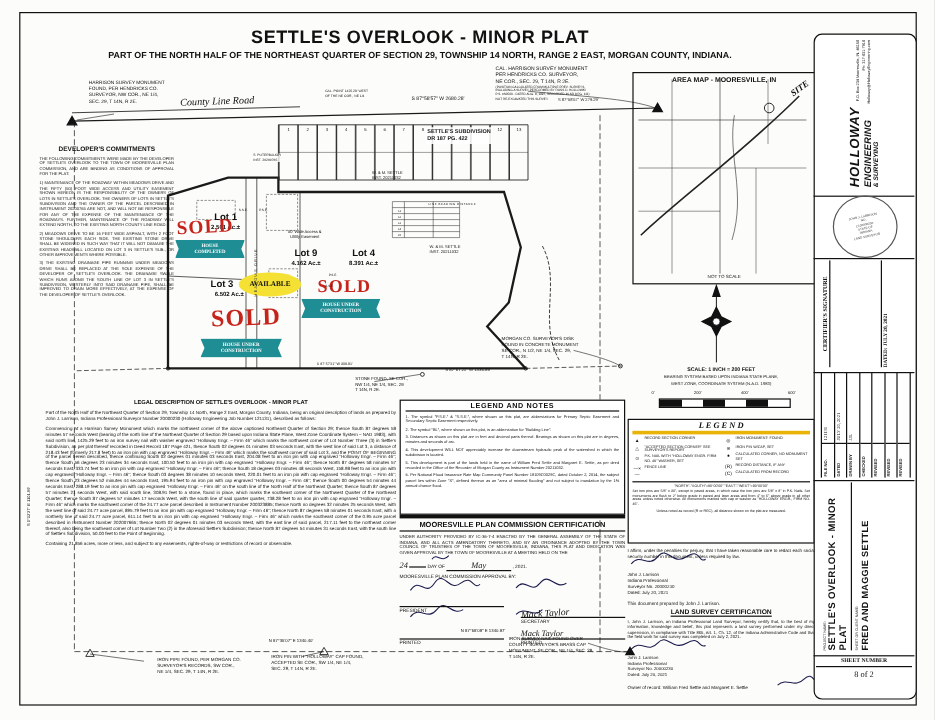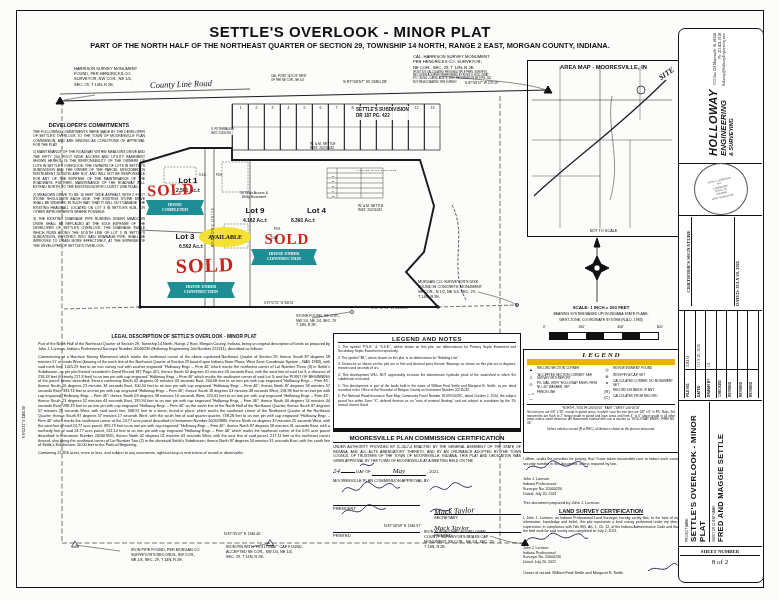--- a/index.html
+++ b/index.html
@@ -190,21 +190,21 @@
   <div class="lbl b ctr" style="left:206px;top:206px;width:42px;font-size:8px;">Lot 9</div>
   <div class="lbl b ctr" style="left:206px;top:217px;width:42px;font-size:5px;">4.162 Ac.±</div>
   <div class="oval" style="left:199px;top:227px;width:52px;height:20px;font-size:6px;">AVAILABLE</div>
 
   <div class="lbl b ctr" style="left:136px;top:232px;width:42px;font-size:8px;">Lot 3</div>
   <div class="lbl b ctr" style="left:142px;top:243px;width:42px;font-size:5px;">6.502 Ac.±</div>
   <div class="sold" style="left:168px;top:255px;width:74px;font-size:20px;transform:rotate(-2deg);">SOLD</div>
   <div class="ribbon" style="left:167px;top:282px;width:68px;height:16px;font-size:4.2px;">HOUSE UNDER
 CONSTRUCTION</div>
 
-  <div class="lbl b ctr" style="left:252px;top:206px;width:46px;font-size:8px;text-align:right;">Lot 4</div>
+  <div class="lbl b ctr" style="left:252px;top:206px;width:46px;font-size:8px;">Lot 4</div>
   <div class="lbl b ctr" style="left:252px;top:217px;width:46px;font-size:5px;">8.391 Ac.±</div>
   <div class="sold" style="left:257px;top:232px;width:60px;font-size:15px;">SOLD</div>
   <div class="ribbon" style="left:251px;top:249px;width:66px;height:16px;font-size:4.2px;">HOUSE UNDER
 CONSTRUCTION</div>
 
   <div class="lbl ctr" style="left:203px;top:191px;width:46px;font-size:3.4px;">50' Wide Access &amp;
 Utility Easement</div>
   <div class="abs ctr" style="left:178px;top:225px;width:70px;font-size:3.2px;letter-spacing:1px;transform:rotate(-90deg);color:#333;">MEADOWS DRIVE</div>
   <div class="lbl" style="left:171px;top:174px;font-size:2.6px;">S.S.E.</div>
   <div class="lbl" style="left:188px;top:174px;font-size:2.6px;">P.S.E.</div>
@@ -314,21 +314,21 @@
   <div class="abs" style="left:543px;top:325px;width:120px;display:flex;justify-content:space-between;font-size:3.4px;">
       <span>0'</span>
       <span>200'</span>
       <span>400'</span>
       <span>600'</span>
     </div>
   <div class="abs" style="left:549px;top:332px;width:108px;height:6px;border:.8px solid #111;
               background:repeating-linear-gradient(90deg,#111 0 18px,#fff 18px 36px);"></div>
 
   <div class="abs boxed" style="left:523px;top:349px;width:156px;height:104px;box-sizing:border-box;padding:1px 3px;">
-    <div class="ctr b serif" style="font-size:7px;font-style:italic;border-bottom:6px solid #eab308;margin-bottom:2px;">L E G E N D</div>
+    <div class="ctr b serif" style="font-size:7px;font-style:italic;border-bottom:3px solid #eab308;margin-bottom:2px;">L E G E N D</div>
     <div style="display:flex;gap:4px;">
       <div style="flex:1;">
           <div class="leg-item">
           <span class="s">▲</span>
           <span class="t">RECORD SECTION CORNER</span>
         </div>
           <div class="leg-item">
           <span class="s">△</span>
           <span class="t">"ACCEPTED SECTION CORNER" SEE SURVEYOR'S REPORT</span>
         </div>

